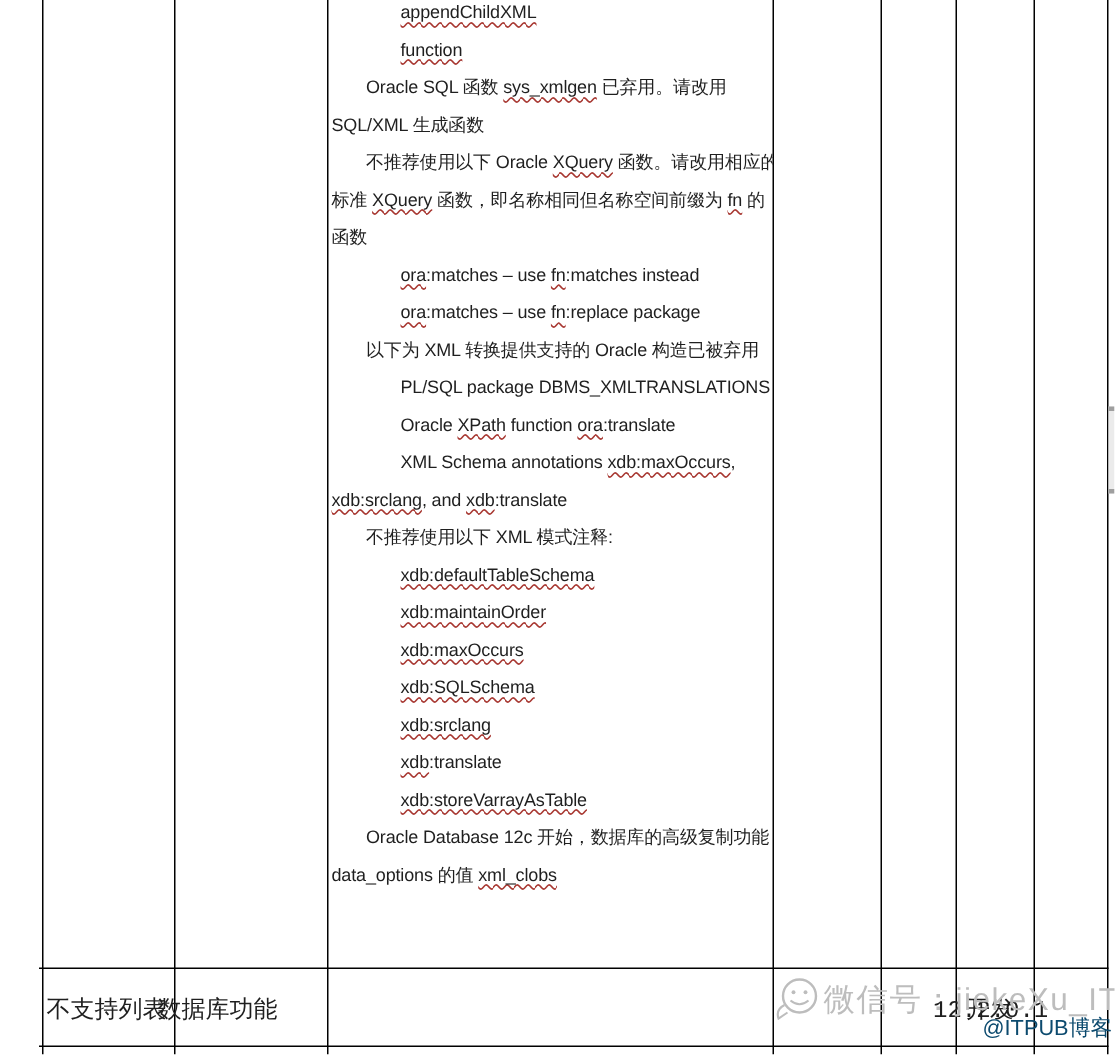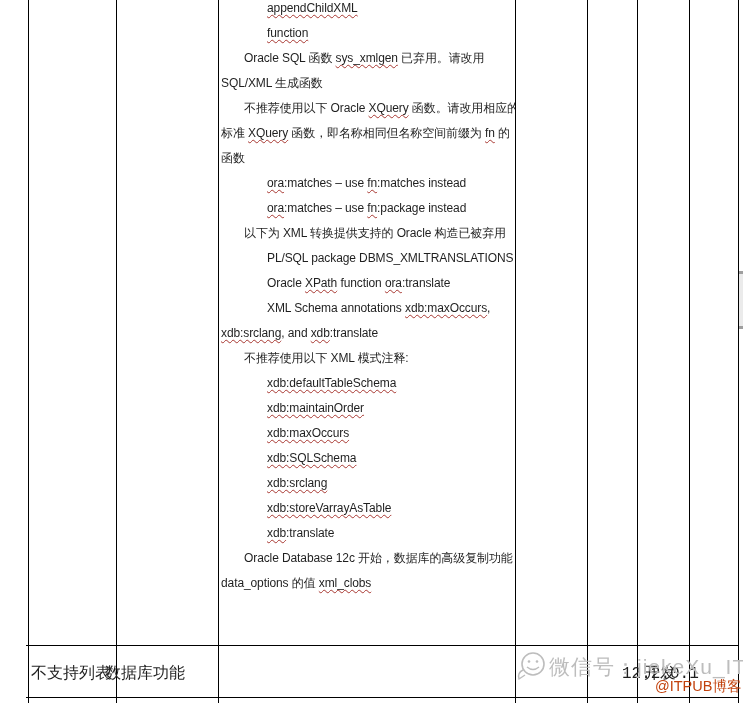--- a/index.html
+++ b/index.html
@@ -26,21 +26,21 @@
   }
   .celltext {
     position:absolute; font-size:16px; line-height:25px; white-space:nowrap;font-family:Liberation Mono, monospace;
   }
   .watermark-text {
     position:absolute; left:549px; top:654px; font-size:21px; line-height:26px;
     color:#bdbdbd; letter-spacing:1px; white-space:nowrap;
   }
   .blog-text {
     position:absolute; left:655px; top:677px; font-size:14.5px; line-height:18px;
-    color:#c2410c; white-space:nowrap;text-align:center;
+    color:#0c4a6e; white-space:nowrap;text-align:center;
   }
   .wechat-icon { position:absolute; left:514px; top:650px; width:33px; height:33px; }
   .scroll-strip {
     position:absolute; left:739px; top:271px; width:4px; height:58px; background:#ebebeb;
   }
   .scroll-strip .tick { position:absolute; left:0; width:4px; height:3px; background:#9f9f9f; }
   .tick-top { top:0; }
   .tick-bottom { bottom:0; }
 </style>
 </head>
@@ -62,34 +62,34 @@
 
   <div class="cellwrap" style="left:219px; top:-4px; width:296px; height:648px">
       <div class="line ind2"><span class="sq">appendChildXML</span></div>
       <div class="line ind2"><span class="sq">function</span></div>
       <div class="line ind1"><span>Oracle SQL  函数  </span><span class="sq">sys_xmlgen</span><span>  已弃用。请改用</span></div>
       <div class="line ind0"><span>SQL/XML  生成函数</span></div>
       <div class="line ind1"><span>不推荐使用以下  Oracle </span><span class="sq">XQuery</span><span>  函数。请改用相应的</span></div>
       <div class="line ind0"><span>标准  </span><span class="sq">XQuery</span><span>  函数，即名称相同但名称空间前缀为  </span><span class="sq">fn</span><span>  的</span></div>
       <div class="line ind0"><span>函数</span></div>
       <div class="line ind2"><span class="sq">ora</span><span>:matches  –  use </span><span class="sq">fn</span><span>:matches instead</span></div>
-      <div class="line ind2"><span class="sq">ora</span><span>:matches  –  use </span><span class="sq">fn</span><span>:package instead</span></div>
+      <div class="line ind2"><span class="sq">ora</span><span>:matches  –  use </span><span class="sq">fn</span><span>:replace package</span></div>
       <div class="line ind1"><span>以下为  XML  转换提供支持的  Oracle  构造已被弃用</span></div>
       <div class="line ind2"><span>PL/SQL package DBMS_XMLTRANSLATIONS</span></div>
       <div class="line ind2"><span>Oracle </span><span class="sq">XPath</span><span> function </span><span class="sq">ora</span><span>:translate</span></div>
       <div class="line ind2"><span>XML Schema annotations </span><span class="sq">xdb:maxOccurs</span><span>,</span></div>
       <div class="line ind0"><span class="sq">xdb:srclang</span><span>, and </span><span class="sq">xdb</span><span>:translate</span></div>
       <div class="line ind1"><span>不推荐使用以下  XML  模式注释:</span></div>
       <div class="line ind2"><span class="sq">xdb:defaultTableSchema</span></div>
       <div class="line ind2"><span class="sq">xdb:maintainOrder</span></div>
       <div class="line ind2"><span class="sq">xdb:maxOccurs</span></div>
       <div class="line ind2"><span class="sq">xdb:SQLSchema</span></div>
       <div class="line ind2"><span class="sq">xdb:srclang</span></div>
+      <div class="line ind2"><span class="sq">xdb</span><span>:translate</span></div>
       <div class="line ind2"><span class="sq">xdb:storeVarrayAsTable</span></div>
-      <div class="line ind2"><span class="sq">xdb</span><span>:translate</span></div>
       <div class="line ind1"><span>Oracle Database 12c  开始，数据库的高级复制功能</span></div>
       <div class="line ind0"><span>data_options  的值  </span><span class="sq">xml_clobs</span></div>
     </div>
 
   <div class="celltext" style="left:31px; top:662px; width:84px">不支持列表</div>
   <div class="celltext" style="left:105px; top:662px; width:98px">数据库功能</div>
   <div class="cellwrap" style="left:219px; top:647px; width:296px; height:50px">
     </div>
   <div class="celltext" style="left:622px; top:662px; width:46px">12.2.0.1</div>
   <div class="celltext" style="left:644px; top:662px; width:44px">开发</div>

